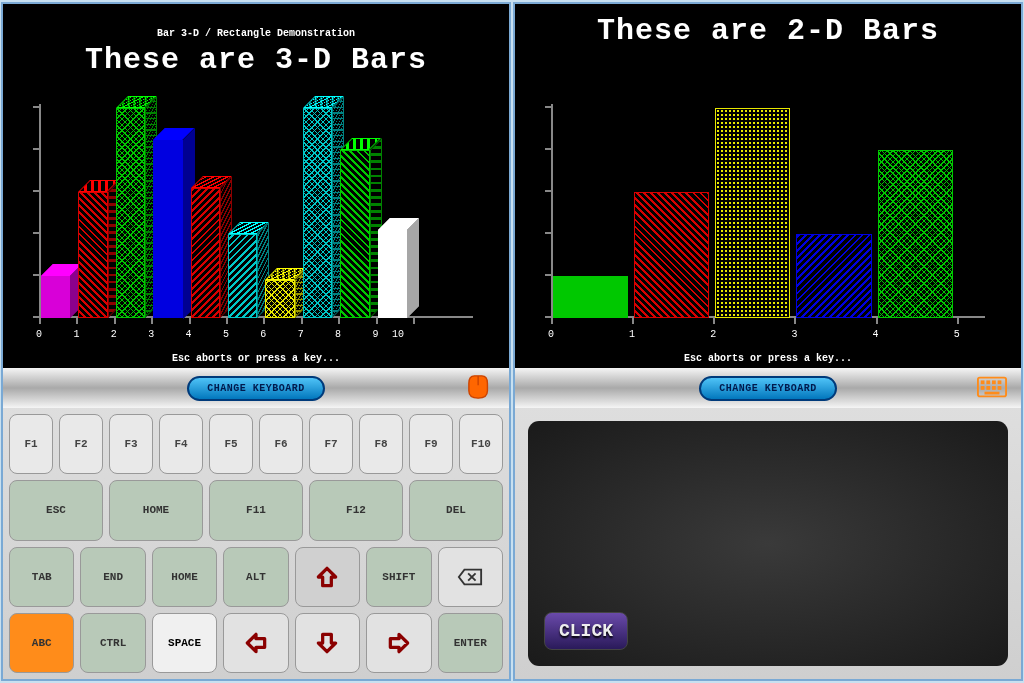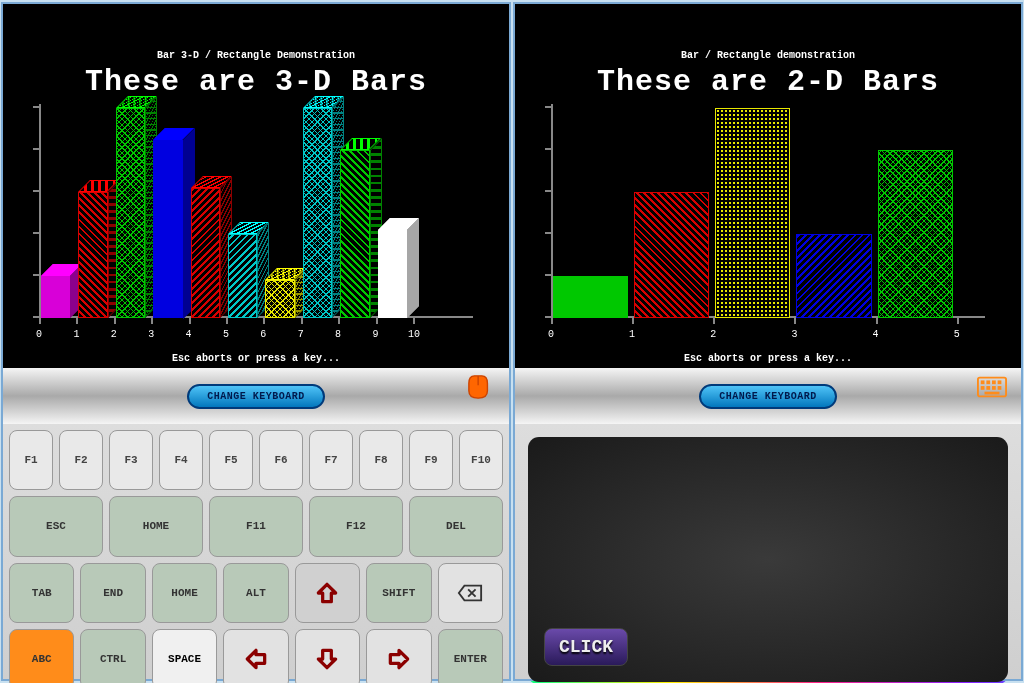--- a/index.html
+++ b/index.html
@@ -1,34 +1,34 @@
 <!DOCTYPE html>
 <html><head>
 <meta charset="utf-8">
 <style>
 *{margin:0;padding:0;box-sizing:border-box;font-family:'Courier New',monospace}
 body{background:#c8e0f0;width:1024px;height:683px;overflow:hidden;display:flex}
 .pane{width:510px;height:679px;border:2px solid #7aa9d4;margin:2px 1px;display:flex;flex-direction:column}
 .graph-area{height:364px;background:#000;position:relative;padding:6px}
-.small-title{text-align:center;color:#fff;font-size:10px;font-weight:bold;margin-top:40px}
+.small-title{text-align:center;color:#fff;font-size:10px;font-weight:bold;margin-top:18px}
 .big-title{text-align:center;color:#fff;font-size:30px;font-weight:bold;font-family:'Courier New',monospace;margin-top:4px;letter-spacing:1px}
 .chart-box{position:absolute;left:36px;right:36px;top:100px;bottom:50px}
 .axis-y{position:absolute;left:0;top:0;bottom:0;width:2px;background:#888}
 .axis-x{position:absolute;left:0;right:0;bottom:0;height:2px;background:#888}
 .tick-y{position:absolute;left:-6px;width:8px;height:2px;background:#888}
 .tick-x{position:absolute;bottom:-6px;width:2px;height:8px;background:#888}
 .xlabel{position:absolute;bottom:-22px;color:#fff;font-size:10px;transform:translateX(-50%)}
 .bar3d{position:absolute;bottom:0;transform-origin:bottom left}
 .bar3d .front{position:absolute;bottom:0;left:0;width:100%;height:100%}
 .bar3d .side{position:absolute;bottom:0;left:100%;width:12px;height:100%;transform:skewY(-45deg);transform-origin:left bottom;filter:brightness(.65)}
 .bar3d .top{position:absolute;bottom:100%;left:0;width:100%;height:12px;transform:skewX(-45deg);transform-origin:left bottom;filter:brightness(1.3)}
 .bar2d{position:absolute;bottom:0}
 .footer-msg{position:absolute;bottom:4px;left:0;right:0;text-align:center;color:#fff;font-size:10px;font-weight:bold}
 .control-area{flex:1;background:linear-gradient(#e0e0e0,#cfcfcf)}
-.top-bar{height:56px;background:linear-gradient(#f5f5f5 0%,#a9a9a9 50%,#f5f5f5 100%);position:relative;display:flex;align-items:center;justify-content:center}
+.top-bar{height:40px;background:linear-gradient(#f5f5f5 0%,#a9a9a9 50%,#f5f5f5 100%);position:relative;display:flex;align-items:center;justify-content:center}
 .change-btn{background:linear-gradient(#4fc3f7,#0277bd);color:#001a4d;font-size:10px;font-weight:bold;padding:5px 18px;border-radius:14px;border:2px solid #003a7a;cursor:pointer;letter-spacing:.5px}
 .mode-icon{position:absolute;right:14px;top:6px;width:30px;height:26px}
 .keyboard{padding:6px;display:flex;flex-direction:column;gap:6px;height:calc(100% - 40px)}
 .krow{display:flex;gap:6px;flex:1}
 .key{flex:1;border-radius:8px;display:flex;align-items:center;justify-content:center;font-size:11px;font-weight:bold;cursor:pointer;border:1px solid #999}
 .key.fn{background:#e9e9e9;color:#444}
 .key.ctrl{background:#b8c9b8;color:#333}
 .key.special{background:#e2e2e2}
 .key.arrow svg{width:26px;height:26px}
 .key.abc{background:#ff8c1a;color:#333}
@@ -74,21 +74,21 @@
         <div class="xlabel" style="left: 186.957px;">5</div>
         <div class="tick-x" style="left: 224.348px;"></div>
         <div class="xlabel" style="left: 224.348px;">6</div>
         <div class="tick-x" style="left: 261.739px;"></div>
         <div class="xlabel" style="left: 261.739px;">7</div>
         <div class="tick-x" style="left: 299.13px;"></div>
         <div class="xlabel" style="left: 299.13px;">8</div>
         <div class="tick-x" style="left: 336.522px;"></div>
         <div class="xlabel" style="left: 336.522px;">9</div>
         <div class="tick-x" style="left: 373.913px;"></div>
-        <div class="xlabel" style="left: 375px;">10</div>
+        <div class="xlabel" style="left: 359px;">10</div>
         <div class="bar3d" style="left: 2px; width: 29.3913px; height: 42px;">
           <div class="top" style="background: rgb(216, 0, 216); border: 1px solid rgb(216, 0, 216);"></div>
           <div class="side" style="background: rgb(216, 0, 216); border: 1px solid rgb(216, 0, 216);"></div>
           <div class="front" style="background: rgb(216, 0, 216); border: 1px solid rgb(216, 0, 216);"></div>
         </div>
         <div class="bar3d" style="left: 39.3913px; width: 29.3913px; height: 126px;">
           <div class="top hatch-lr" style="color: rgb(216, 0, 0); background-color: rgb(0, 0, 0); border: 1px solid rgb(216, 0, 0);"></div>
           <div class="side hatch-lr" style="color: rgb(216, 0, 0); background-color: rgb(0, 0, 0); border: 1px solid rgb(216, 0, 0);"></div>
           <div class="front hatch-lr" style="color: rgb(216, 0, 0); background-color: rgb(0, 0, 0); border: 1px solid rgb(216, 0, 0);"></div>
         </div>
@@ -199,21 +199,20 @@
             </svg>
           </div>
           <div class="key ctrl">ENTER</div>
         </div>
       </div>
   </div>
 </div>
 
 <div class="pane">
   <div class="graph-area">
-    <div class="small-title">Bar / Rectangle demonstration</div>
     <div class="big-title">These are 2-D Bars</div>
     <div class="chart-box" id="chart2d">
       <div class="axis-y"></div>
         <div class="axis-x"></div>
     <div class="tick-y" style="bottom: 0px;"></div>
         <div class="tick-y" style="bottom: 42px;"></div>
         <div class="tick-y" style="bottom: 84px;"></div>
         <div class="tick-y" style="bottom: 126px;"></div>
         <div class="tick-y" style="bottom: 168px;"></div>
         <div class="tick-y" style="bottom: 210px;"></div>

